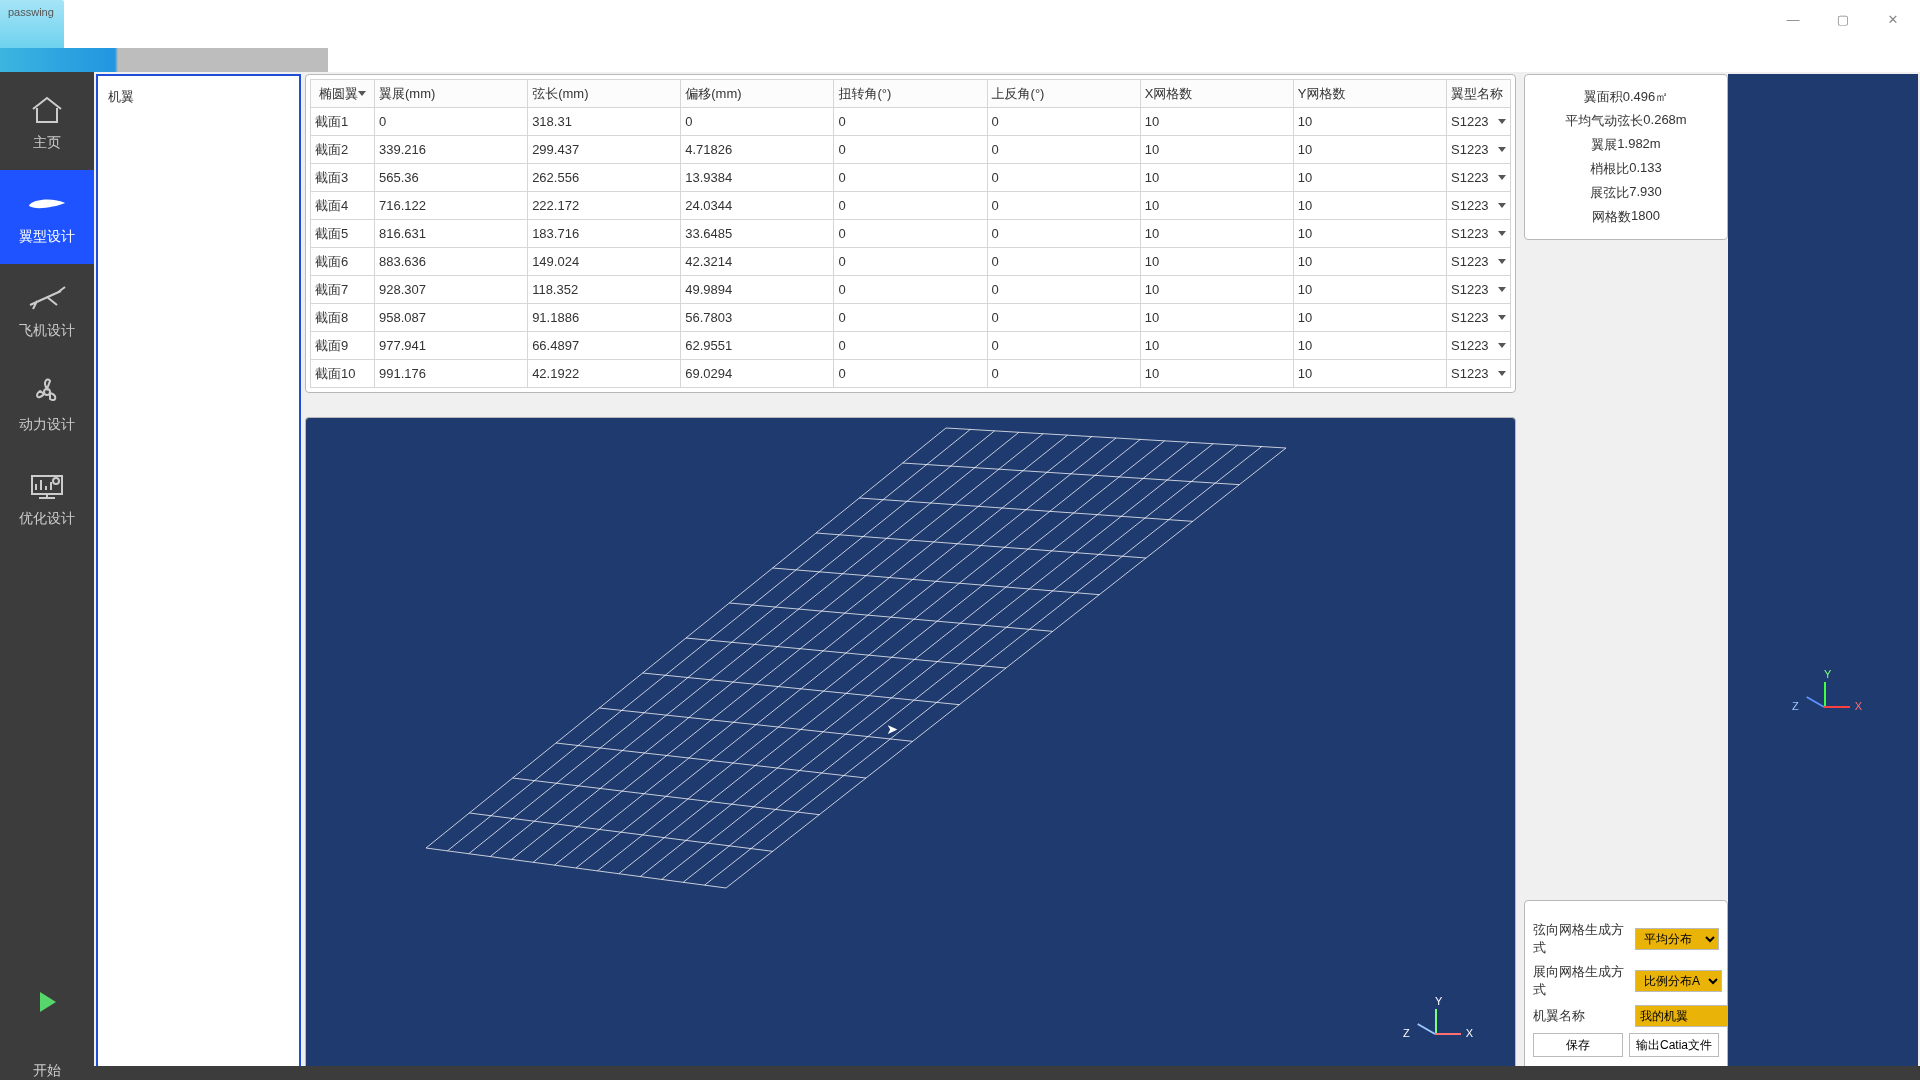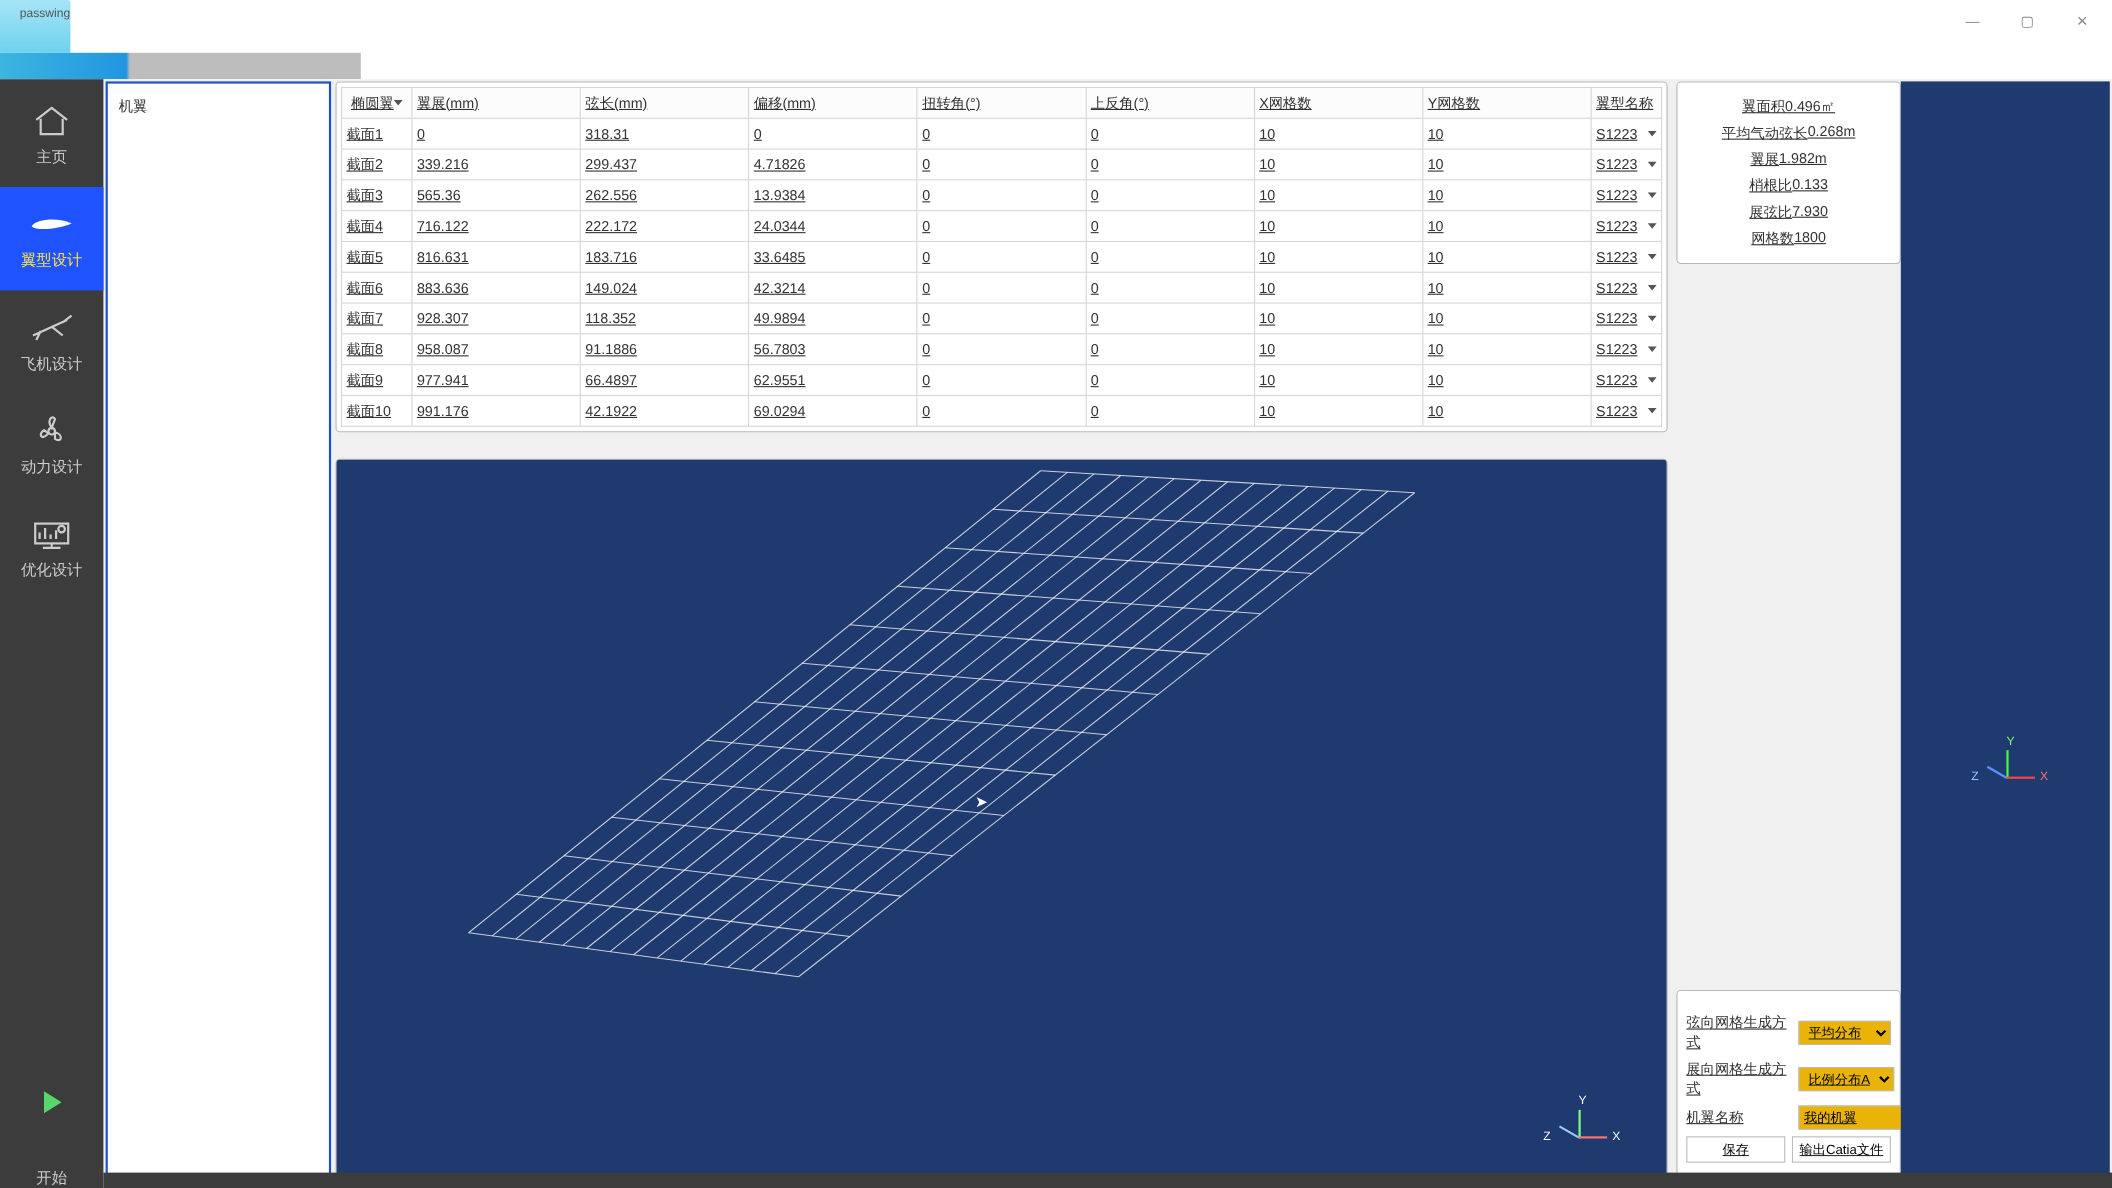--- a/index.html
+++ b/index.html
@@ -25,21 +25,21 @@
       top: 0;
       left: 0;
       width: 64px;
       height: 48px;
       background: linear-gradient(180deg,#a6e4f7 0%, #6ed2ee 100%);
       border-top-right-radius: 2px;
     }
     .titlebar-label {
       position: absolute;
       top: 6px;
-      left: 18px;
+      left: 8px;
       font-size: 11px;
       color: #555;
     }
     .window-controls {
       position: absolute;
       right: 0;
       top: 0;
       display: flex;
       gap: 32px;
       padding: 10px 18px;
@@ -74,21 +74,21 @@
     .nav-item {
       height: 94px;
       display: flex;
       flex-direction: column;
       align-items: center;
       justify-content: center;
       gap: 8px;
       color: #ccc;
       cursor: pointer;
     }
-    .nav-item.active { background: #1e53ff; color: #fde047; }
+    .nav-item.active { background: #1e53ff; color: #ffffff; }
     .nav-ico { width: 40px; height: 32px; display:flex;align-items:center;justify-content:center; }
     .nav-ico svg { stroke: currentColor; fill: none; stroke-width: 2; }
     .nav-label { font-size: 14px; }
     .nav-spacer { flex: 1; }
     .nav-start { color: #57d76b; gap: 44px; }
     .nav-start svg { fill: #57d76b; stroke: none;}
     
     .tree-panel {
       width: 205px;
       background: #fff;
@@ -101,21 +101,20 @@
     .main {
       flex: 1;
       margin: 2px 0 2px 2px;
       display: flex;
       gap: 8px;
     }
     .main-col {
       display: flex;
       flex-direction: column;
       gap: 24px;
-      text-decoration: underline;
     }
     .left-col { flex: 1; min-width: 0;}
     .right-col { width: 204px; }
     .panel {
       background: #fff;
       border: 1px solid #b8b8b8;
       border-radius: 4px;
     }
     
     .table-panel { padding: 4px; }

